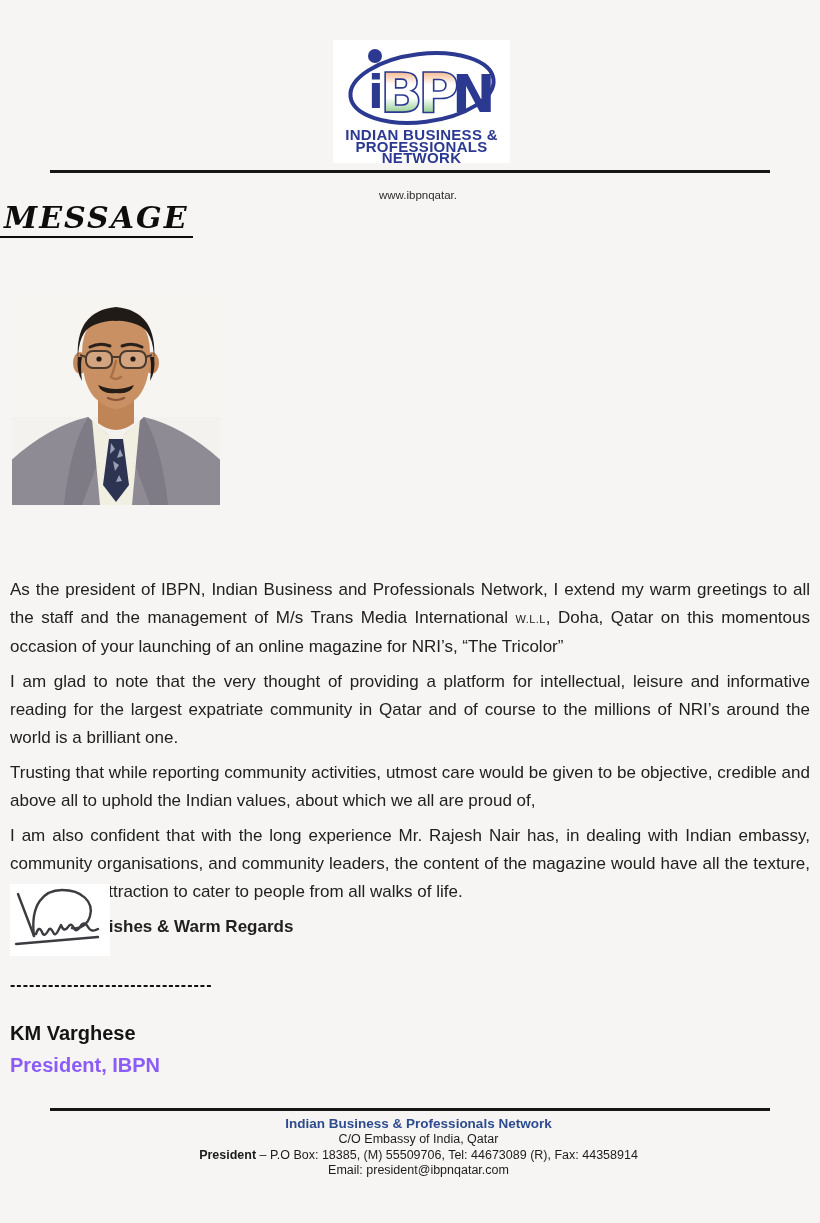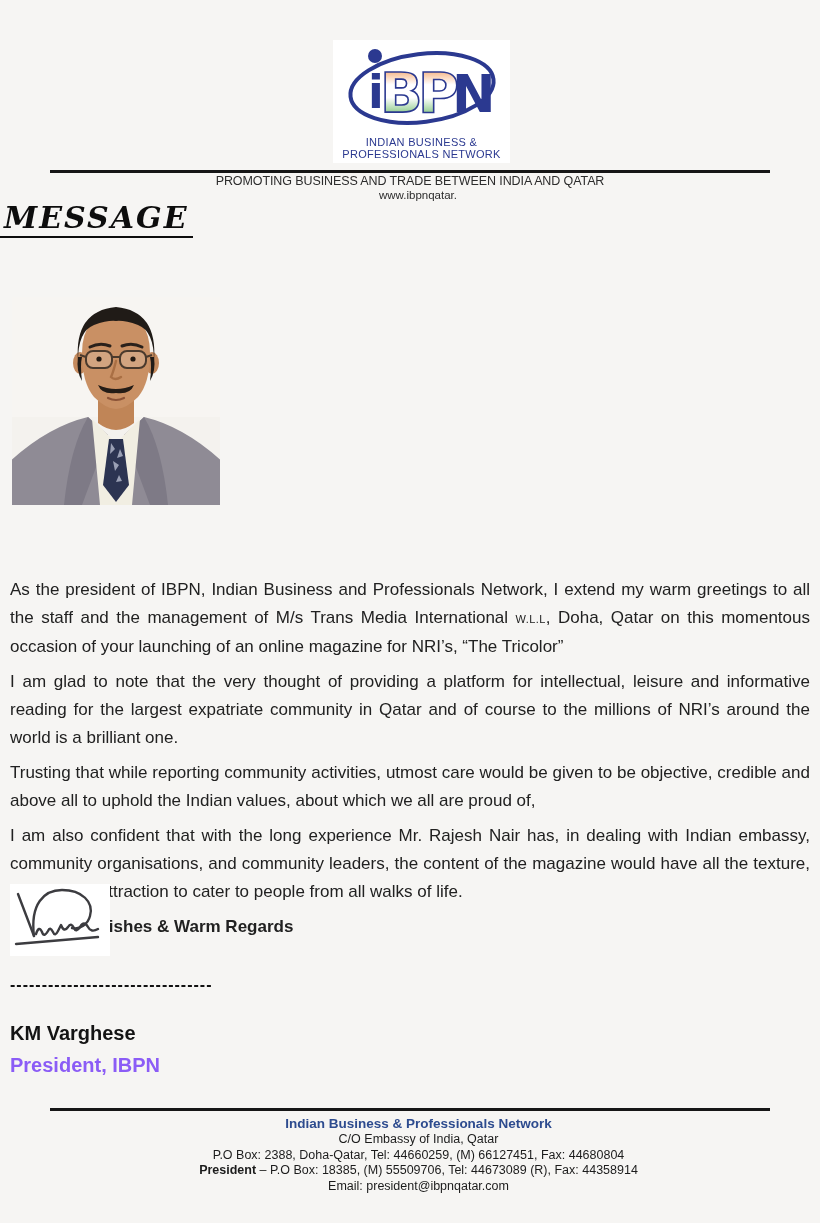--- a/index.html
+++ b/index.html
@@ -9,22 +9,22 @@
     background:#f6f5f3; overflow:hidden;
     font-family:"Liberation Sans", sans-serif; color:#1f1f1f;
   }
   
   .logo-box {
     position:absolute; left:333px; top:40px; width:177px; height:123px;
     background:#ffffff; text-align:center;
   }
   .logo-box svg { display:block; margin:2px auto 0 auto; }
   .logo-caption {
-    color:#2b3990; font-weight:normal; font-size:11px; line-height:11.5px;
-    letter-spacing:.3px; margin-top:9px;
+    color:#2b3990; font-weight:bold; font-size:15px; line-height:11.5px;
+    letter-spacing:.3px; margin-top:1px;
   }
   
   .rule { position:absolute; left:50px; width:720px; height:3px; background:#161616; }
   .rule-top { top:170px; }
   .rule-bottom { top:1108px; }
   
   .tagline {
     position:absolute; top:174px; left:0; width:100%; text-align:center;
     font-size:12.5px; letter-spacing:-0.1px; color:#2c2c2c;
   }
@@ -97,21 +97,20 @@
       <text x="110" y="70" font-family="DejaVu Sans, sans-serif" font-weight="bold" font-size="52" fill="#2b3990">N</text>
     </svg>
     <div class="logo-caption">
       <div>INDIAN BUSINESS &amp;</div>
       <div>PROFESSIONALS NETWORK</div>
     </div>
   </div>
 
   <div class="rule rule-top"></div>
 
-  <div class="tagline">PROMOTING BUSINESS AND TRADE BETWEEN INDIA AND QATAR</div>
   <div class="website">www.ibpnqatar.</div>
 
   <div class="doc-title">
     <span>MESSAGE</span>
   </div>
 
   <div class="portrait">
     <svg width="208" height="208" viewBox="0 0 208 208">
       <rect x="0" y="0" width="208" height="208" fill="#f4f2ee"></rect>
       <rect x="0" y="0" width="208" height="120" fill="#f7f5f2"></rect>
@@ -175,18 +174,17 @@
 
   <div class="dash-line">--------------------------------</div>
   <div class="sig-name">KM Varghese</div>
   <div class="sig-title">President, IBPN</div>
 
   <div class="rule rule-bottom"></div>
 
   <div class="footer">
     <div class="org">Indian Business &amp; Professionals Network</div>
     <div class="fline">C/O Embassy of India, Qatar</div>
-    <div class="fline">P.O Box: 2388, Doha-Qatar, Tel: 44660259, (M) 66127451, Fax: 44680804</div>
     <div class="fline"><span class="fbold">President</span><span> – P.O Box: 18385, (M) 55509706, Tel: 44673089 (R), Fax: 44358914</span></div>
     <div class="fline">Email: president@ibpnqatar.com</div>
   </div>
 
 </div>
 
 </body></html>

